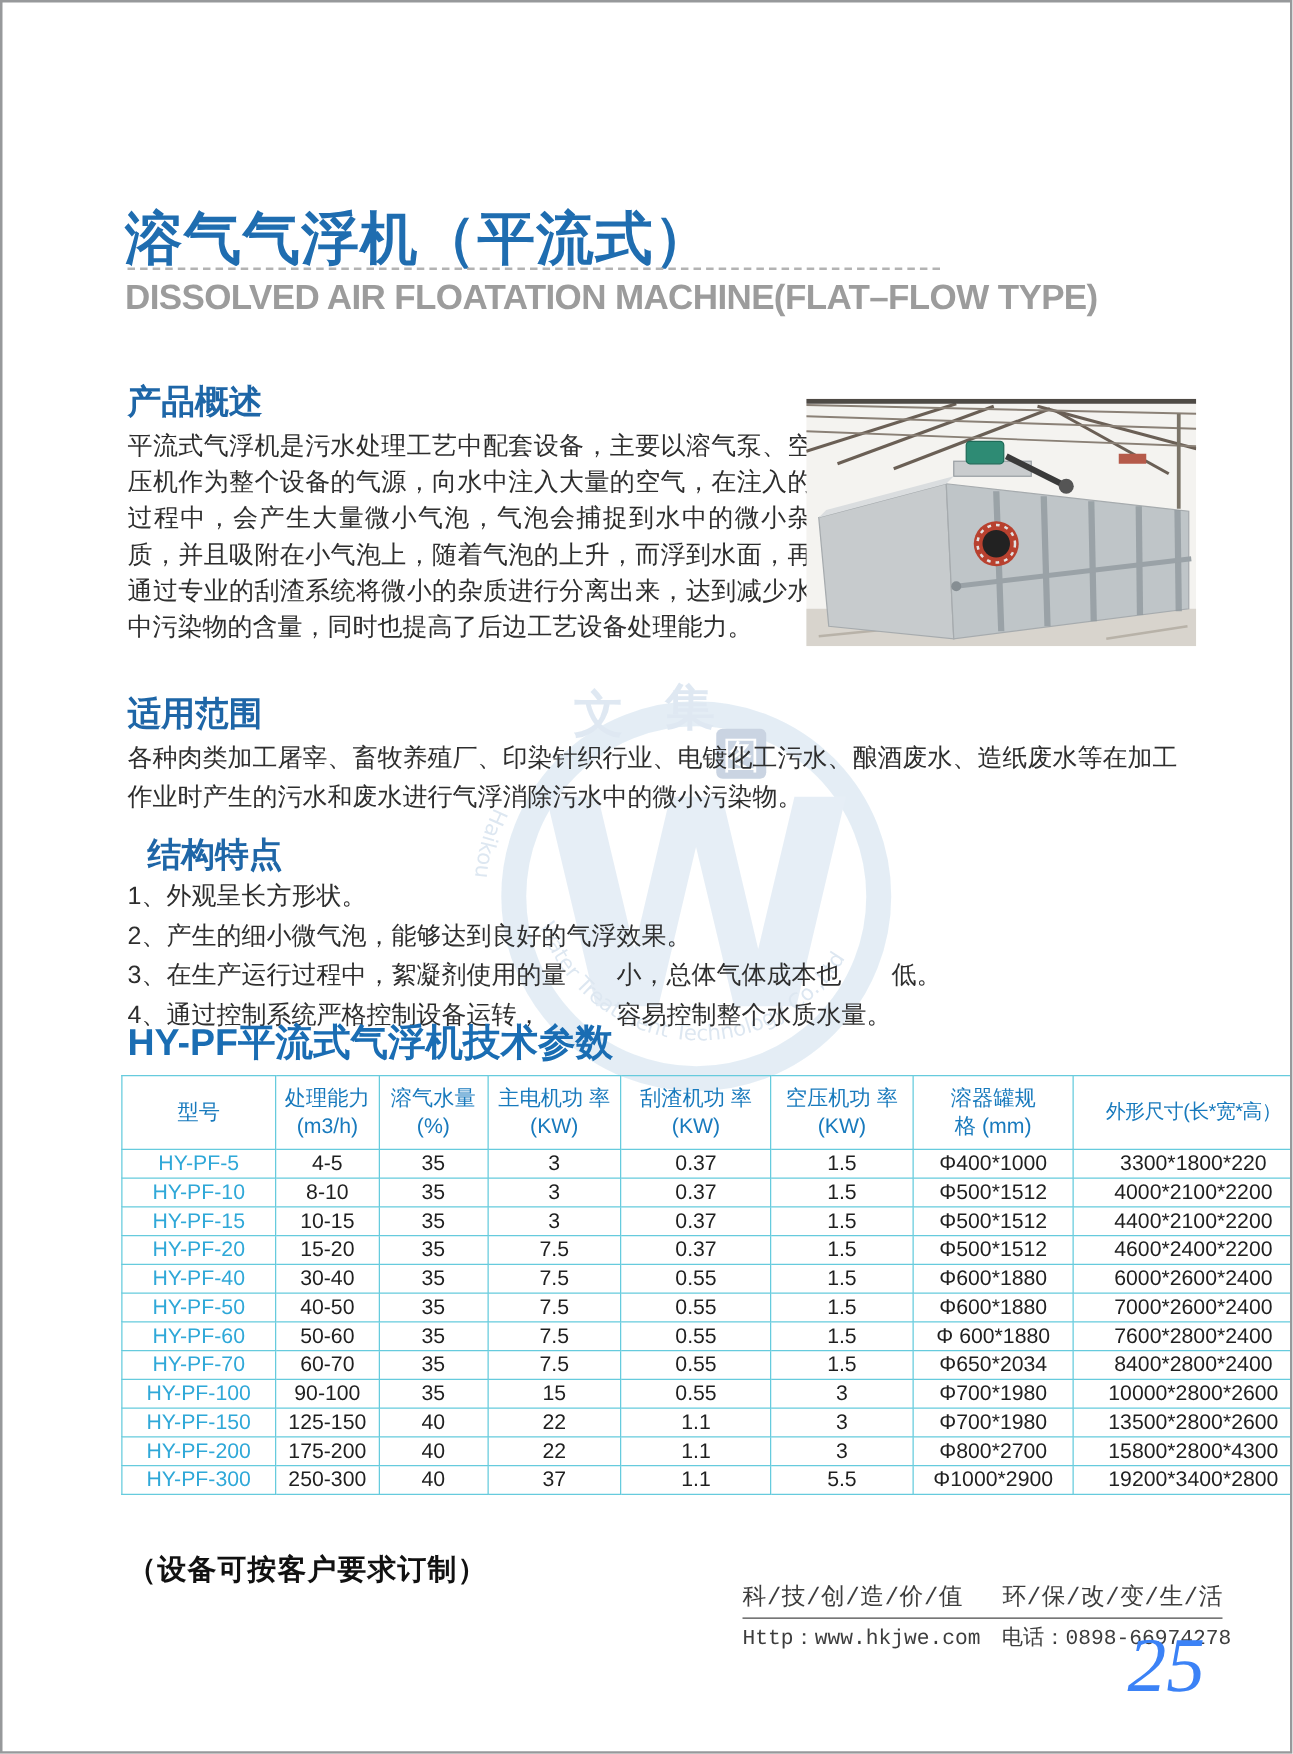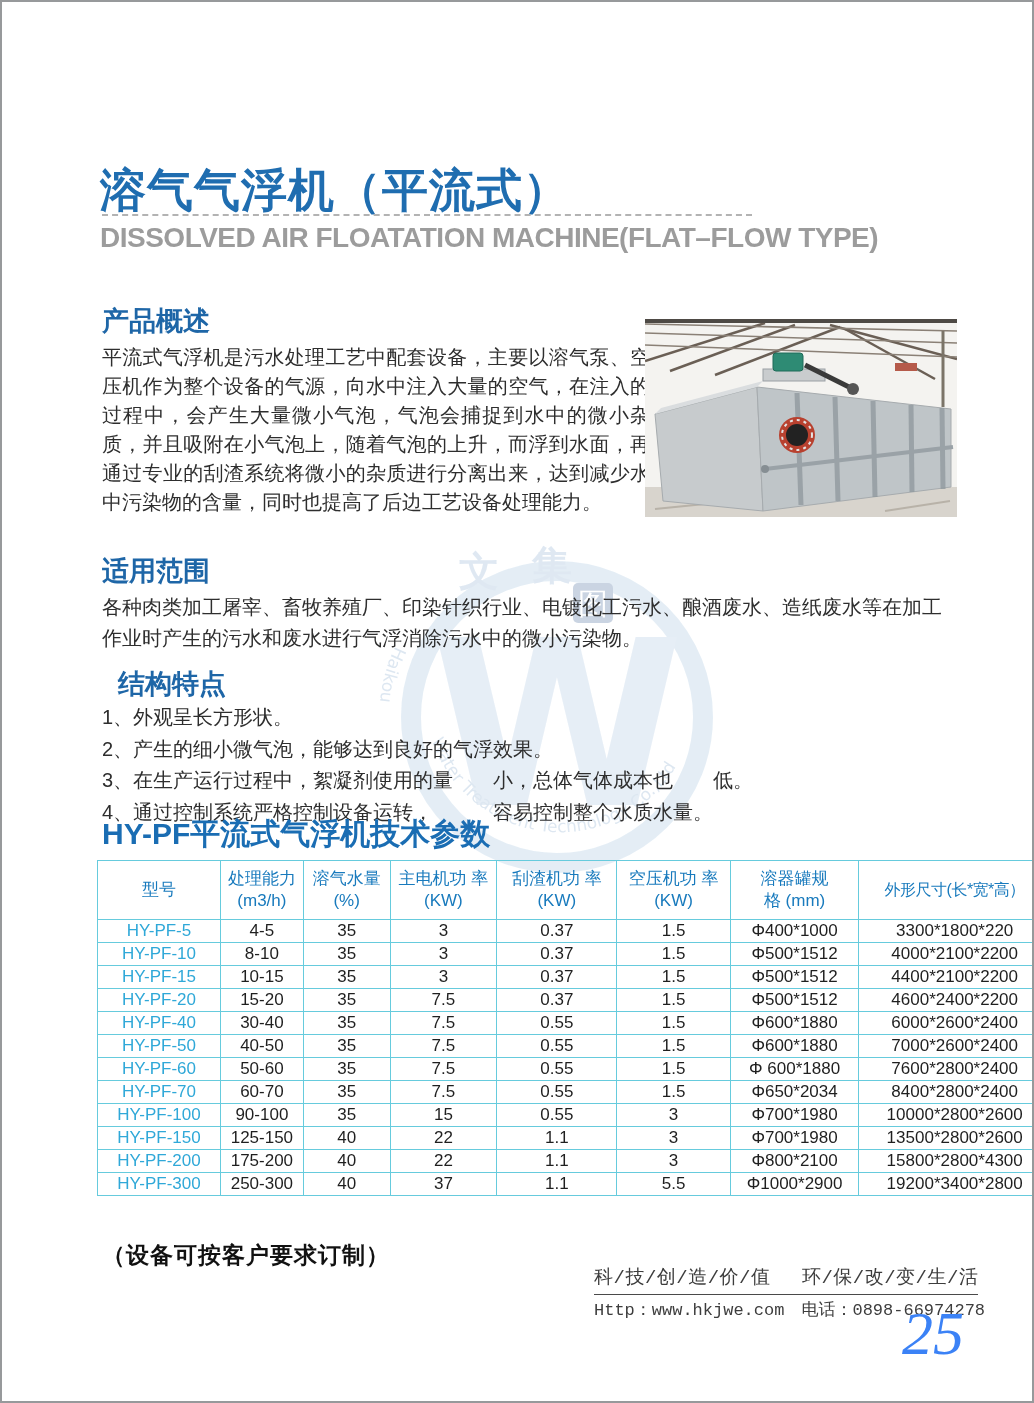--- a/index.html
+++ b/index.html
@@ -264,21 +264,21 @@
             <td>Φ700*1980</td>
             <td>13500*2800*2600</td>
           </tr>
           <tr>
             <td class="model">HY-PF-200</td>
             <td>175-200</td>
             <td>40</td>
             <td>22</td>
             <td>1.1</td>
             <td>3</td>
-            <td>Φ800*2100</td>
+            <td>Φ800*2700</td>
             <td>15800*2800*4300</td>
           </tr>
           <tr>
             <td class="model">HY-PF-300</td>
             <td>250-300</td>
             <td>40</td>
             <td>37</td>
             <td>1.1</td>
             <td>5.5</td>
             <td>Φ1000*2900</td>

